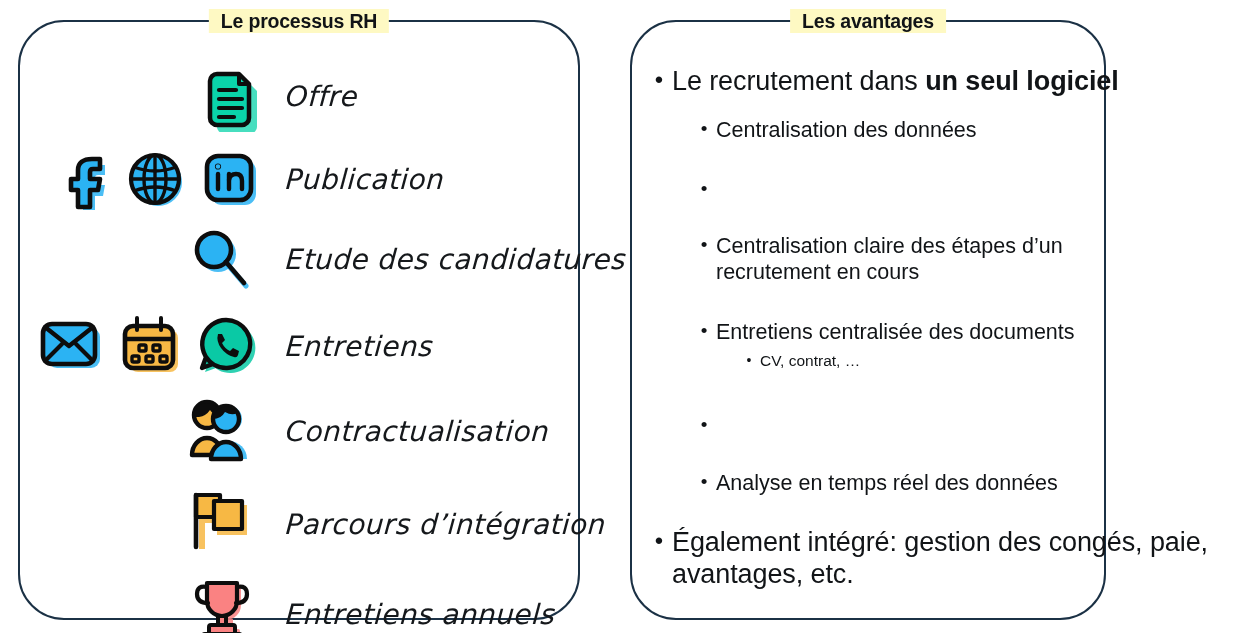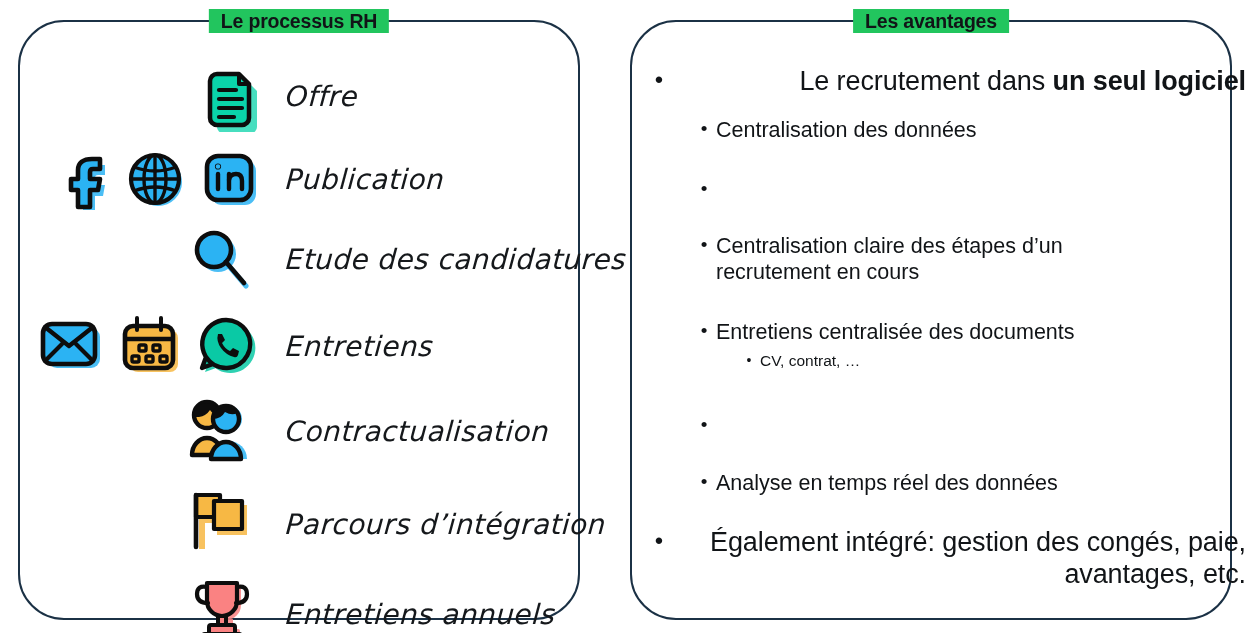--- a/index.html
+++ b/index.html
@@ -24,29 +24,29 @@
   }
   #panel-left {
     left: 18px;
     top: 20px;
     width: 562px;
     height: 600px;
   }
   #panel-right {
     left: 630px;
     top: 20px;
-    width: 602px;
+    width: 476px;
     height: 600px;
   }
 
   
   .panel-title {
     position: absolute;
     top: -13px;
-    background: #22c55e;
+    background: #fef9c3;
     padding: 0 12px;
     font-size: 19.5px;
     font-weight: 700;
     color: #111417;
     letter-spacing: -0.2px;
     white-space: nowrap;
     line-height: 24px;
   }
   #panel-left .panel-title  { left: 50%; transform: translateX(-50%); }
   #panel-right .panel-title { left: 50%; transform: translateX(-50%); }
@@ -106,21 +106,21 @@
   }
   .adv .txt { flex: 1 1 auto; }
 
   
   .lvl1 {
     margin-bottom: 6px;
     font-size: 27px;
     line-height: 1.18;
   }
   .lvl1 .dot { width: 26px; font-size: 24px; line-height: 1.18; }
-  .lvl1 .txt { letter-spacing: -0.1px; text-align: right; }
+  .lvl1 .txt { letter-spacing: -0.1px; }
   .lvl1 b { font-weight: 700; }
 
   
   .lvl2 {
     margin: 0 0 0 46px;
     padding-top: 14px;
     font-size: 21.5px;
     line-height: 1.2;
   }
   .lvl2 .dot { width: 24px; font-size: 19px; line-height: 1.2; }

